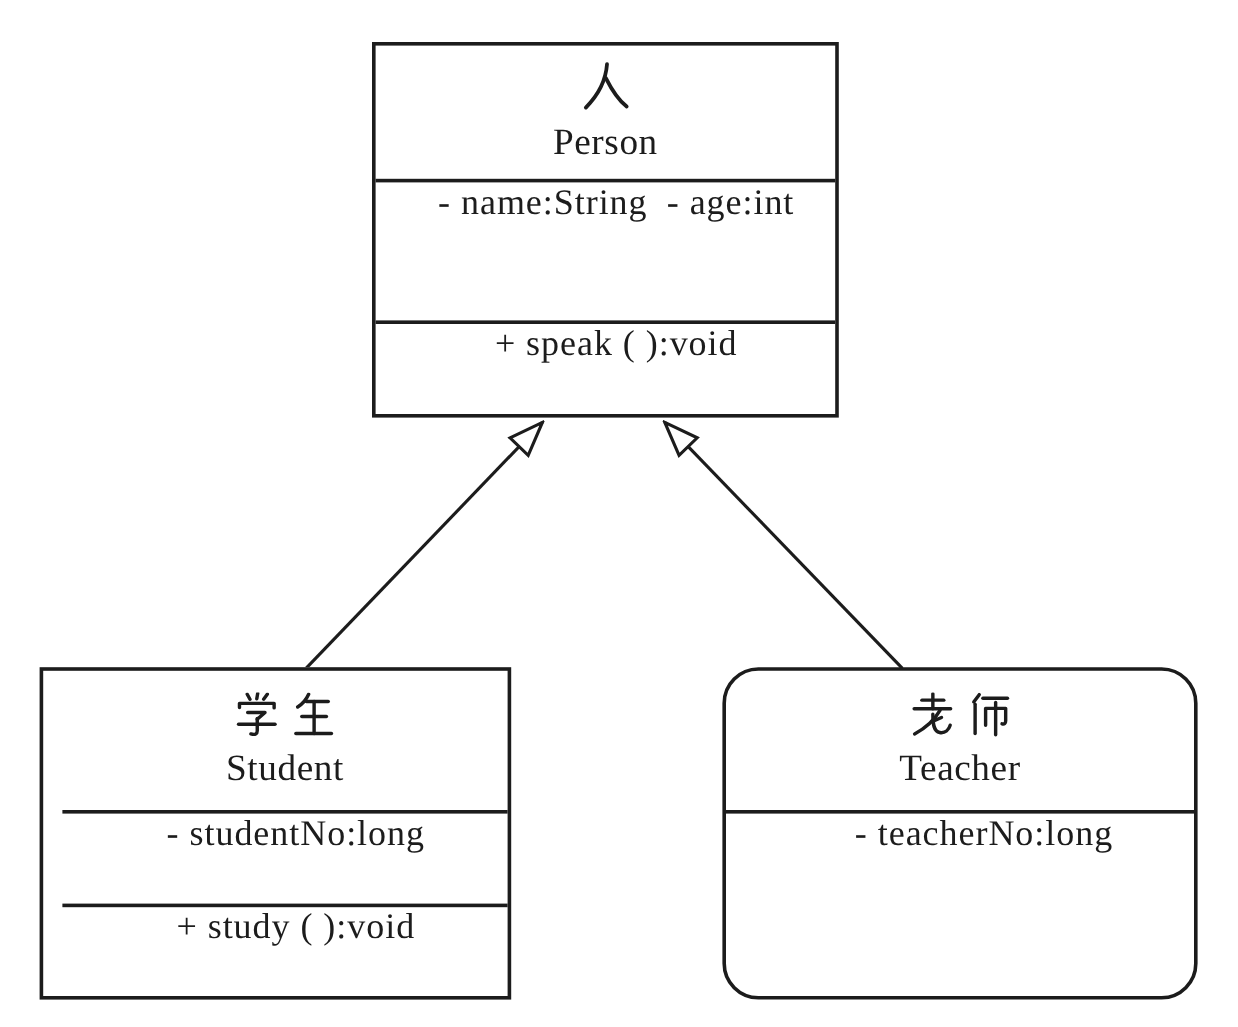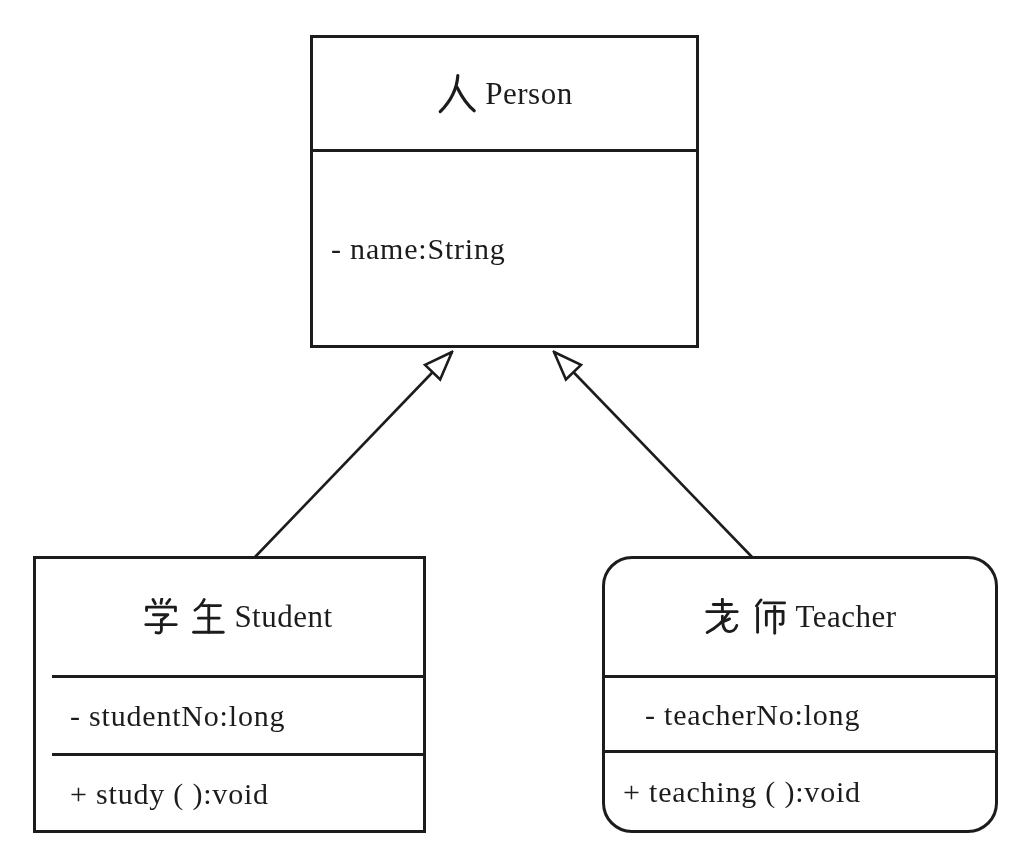--- a/index.html
+++ b/index.html
@@ -24,39 +24,39 @@
     position: absolute;
     border: 3px solid #1c1c1c;
     background: #ffffff;
     display: flex;
     flex-direction: column;
   }
   .compartment { border-bottom: 3px solid #1c1c1c; }
   .compartment:last-child { border-bottom: none; flex: 1; }
   .title-comp {
     display: flex;
-    flex-direction: row;
+    flex-direction: column;
     align-items: center;
     justify-content: center;
     gap: 7px;
   }
   .cn-glyphs { display: flex; gap: 9px; }
   .cn-glyphs svg { width: 38px; height: 38px; display: block; }
   .person .cn-glyphs svg { width: 42px; height: 42px; }
   .cn-glyphs path {
     fill: none;
     stroke: #1c1c1c;
     stroke-width: 7.5;
     stroke-linecap: round;
     stroke-linejoin: round;
   }
   .en-name { font-size: 31px; line-height: 1.15; letter-spacing: 0.5px; }
   .members {
     display: flex;
-    flex-direction: column;
+    flex-direction: row;
     justify-content: center;
     padding-left: 18px;
     gap: 16px;
   }
   .member {
     font-size: 30px;
     line-height: 1.1;
     letter-spacing: 0.8px;
     white-space: pre;
   }
@@ -93,20 +93,24 @@
       <div class="cn-glyphs" role="img" aria-label="人">
         <svg viewBox="0 0 100 100">
           <path d="M52,6 C50,34 36,66 10,92"></path>
           <path d="M50,34 C62,58 76,78 91,90"></path>
         </svg>
       </div>
       <div class="en-name">Person</div>
     </div>
     <div class="compartment members attrs">
       <div class="member">- name:String</div>
+      <div class="member">- age:int</div>
+    </div>
+    <div class="compartment members methods">
+      <div class="member">+ speak ( ):void</div>
     </div>
   </div>
 
   <div class="uml-class student">
     <div class="compartment title-comp">
       <div class="cn-glyphs" role="img" aria-label="学生">
         <svg viewBox="0 0 100 100">
           <path d="M29,4 L35,15"></path>
           <path d="M52,2 L50,14"></path>
           <path d="M73,4 L65,15"></path>
@@ -150,18 +154,15 @@
           <path d="M37,13 L91,13"></path>
           <path d="M43,72 L43,35 L87,35 L87,62 Q87,71 79,69"></path>
           <path d="M65,22 L65,93"></path>
         </svg>
       </div>
       <div class="en-name">Teacher</div>
     </div>
     <div class="compartment members attrs">
       <div class="member">- teacherNo:long</div>
     </div>
-    <div class="compartment members methods">
-      <div class="member">+ teaching ( ):void</div>
-    </div>
   </div>
 
 </div>
 
 </body></html>

